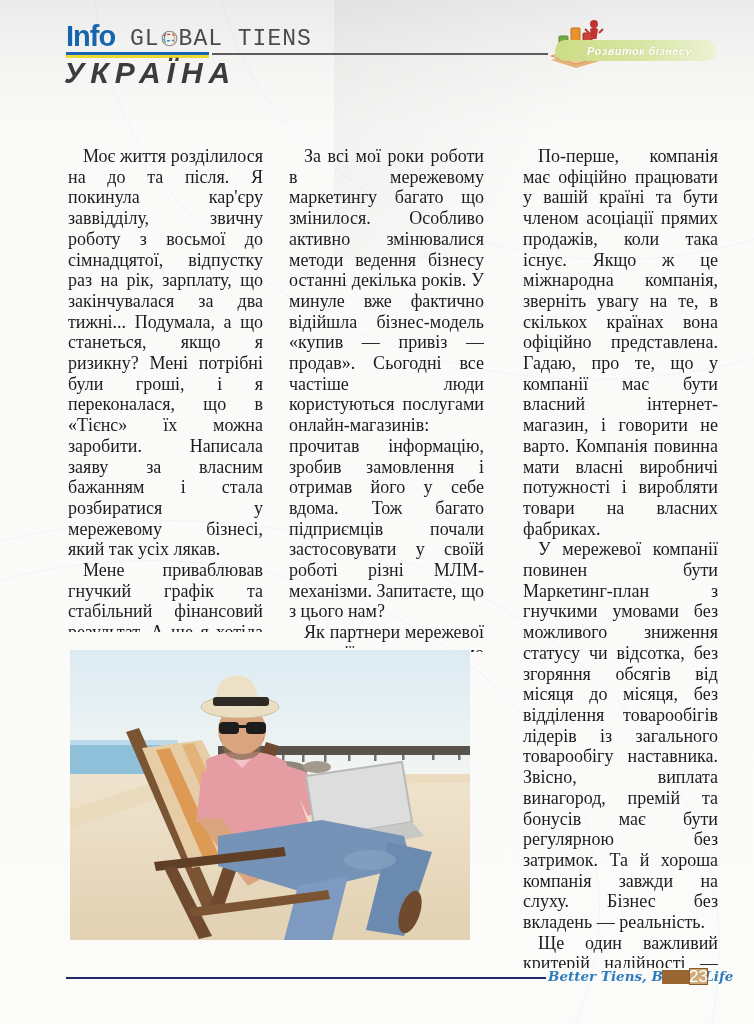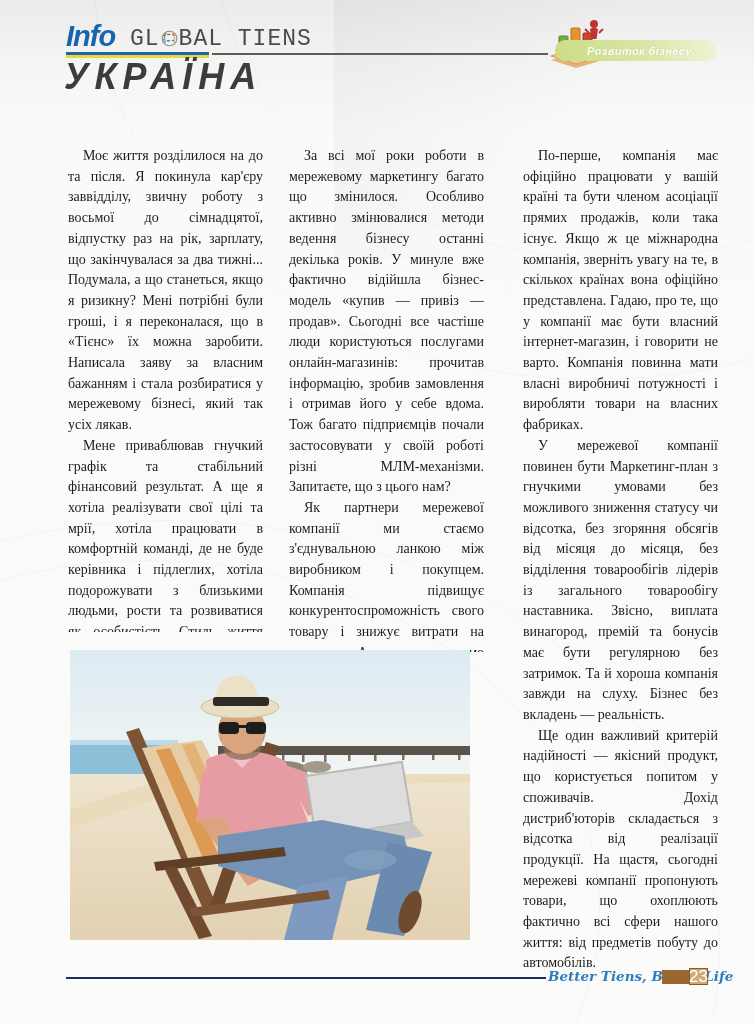--- a/index.html
+++ b/index.html
@@ -16,50 +16,50 @@
   }
   .swirl { position:absolute; border-radius:50%; border:1px solid rgba(100,100,110,.045); pointer-events:none; }
   .sw1 { width:900px; height:700px; left:-300px; top:560px; }
   .sw2 { width:1100px; height:860px; left:-380px; top:520px; }
   .sw3 { width:800px; height:640px; right:-260px; top:-380px; }
   .sw4 { width:1000px; height:800px; right:-340px; top:-420px; }
 
   
   .info-logo {
     position:absolute; left:66px; top:20px;
-    font-family:"Liberation Sans", sans-serif; font-weight:bold; font-style:italic;
+    font-family:"Liberation Sans", sans-serif; font-weight:bold; 
     font-size:29px; color:#1566ad; letter-spacing:-1px;
   }
   .brand {
     position:absolute; left:130px; top:26px;
     font-family:Liberation Mono, monospace; font-size:23px; color:#4b4b4d; letter-spacing:1px;
     white-space:nowrap;
   }
   .brand .globe { display:inline-block; vertical-align:-2px; margin:0 1px; }
   .rule-blue   { position:absolute; left:66px; top:52px; width:143px; height:3px; background:#1a63b5; }
   .rule-yellow { position:absolute; left:66px; top:55px; width:143px; height:3px; background:#e9da35; }
   .rule-thin   { position:absolute; left:212px; top:53px; width:336px; height:2px; background:#5d5d5f; }
   .country {
     position:absolute; left:64px; top:56px;
     font-family:"Liberation Sans", sans-serif; font-weight:bold; font-style:italic;
-    font-size:36px; letter-spacing:6px; color:#3c3c3e;
+    font-size:30px; letter-spacing:6px; color:#3c3c3e;
   }
   .badge-icon { position:absolute; left:545px; top:16px; }
   .badge-pill {
     position:absolute; left:555px; top:40px; width:162px; height:21px; border-radius:11px;
     background:linear-gradient(90deg,#ccdc85 0%,#d9e6a4 55%,#edf3d6 100%);
     display:flex; align-items:center; padding-left:32px;
     font-family:"Liberation Sans", sans-serif; font-style:italic; font-weight:bold;
     font-size:11px; color:#ffffff; letter-spacing:.4px; text-shadow:0 0 1px rgba(140,160,80,.6);
   }
 
   
   .col {
     position:absolute; top:146px; width:195px;
-    font-size:14px; line-height:20.7px; color:#1c1c1c;
+    font-size:18px; line-height:20.7px; color:#1c1c1c;
     text-align:justify; overflow:hidden;
   }
   .col p { text-indent:15px; }
   .col-1 { left:68px;  height:486px; }
   .col-2 { left:289px; height:506px; }
   .col-3 { left:523px; height:822px; }
 
   
   .photo { position:absolute; left:70px; top:650px; width:400px; height:290px; overflow:hidden; }
   .photo svg { display:block; width:100%; height:100%; }

